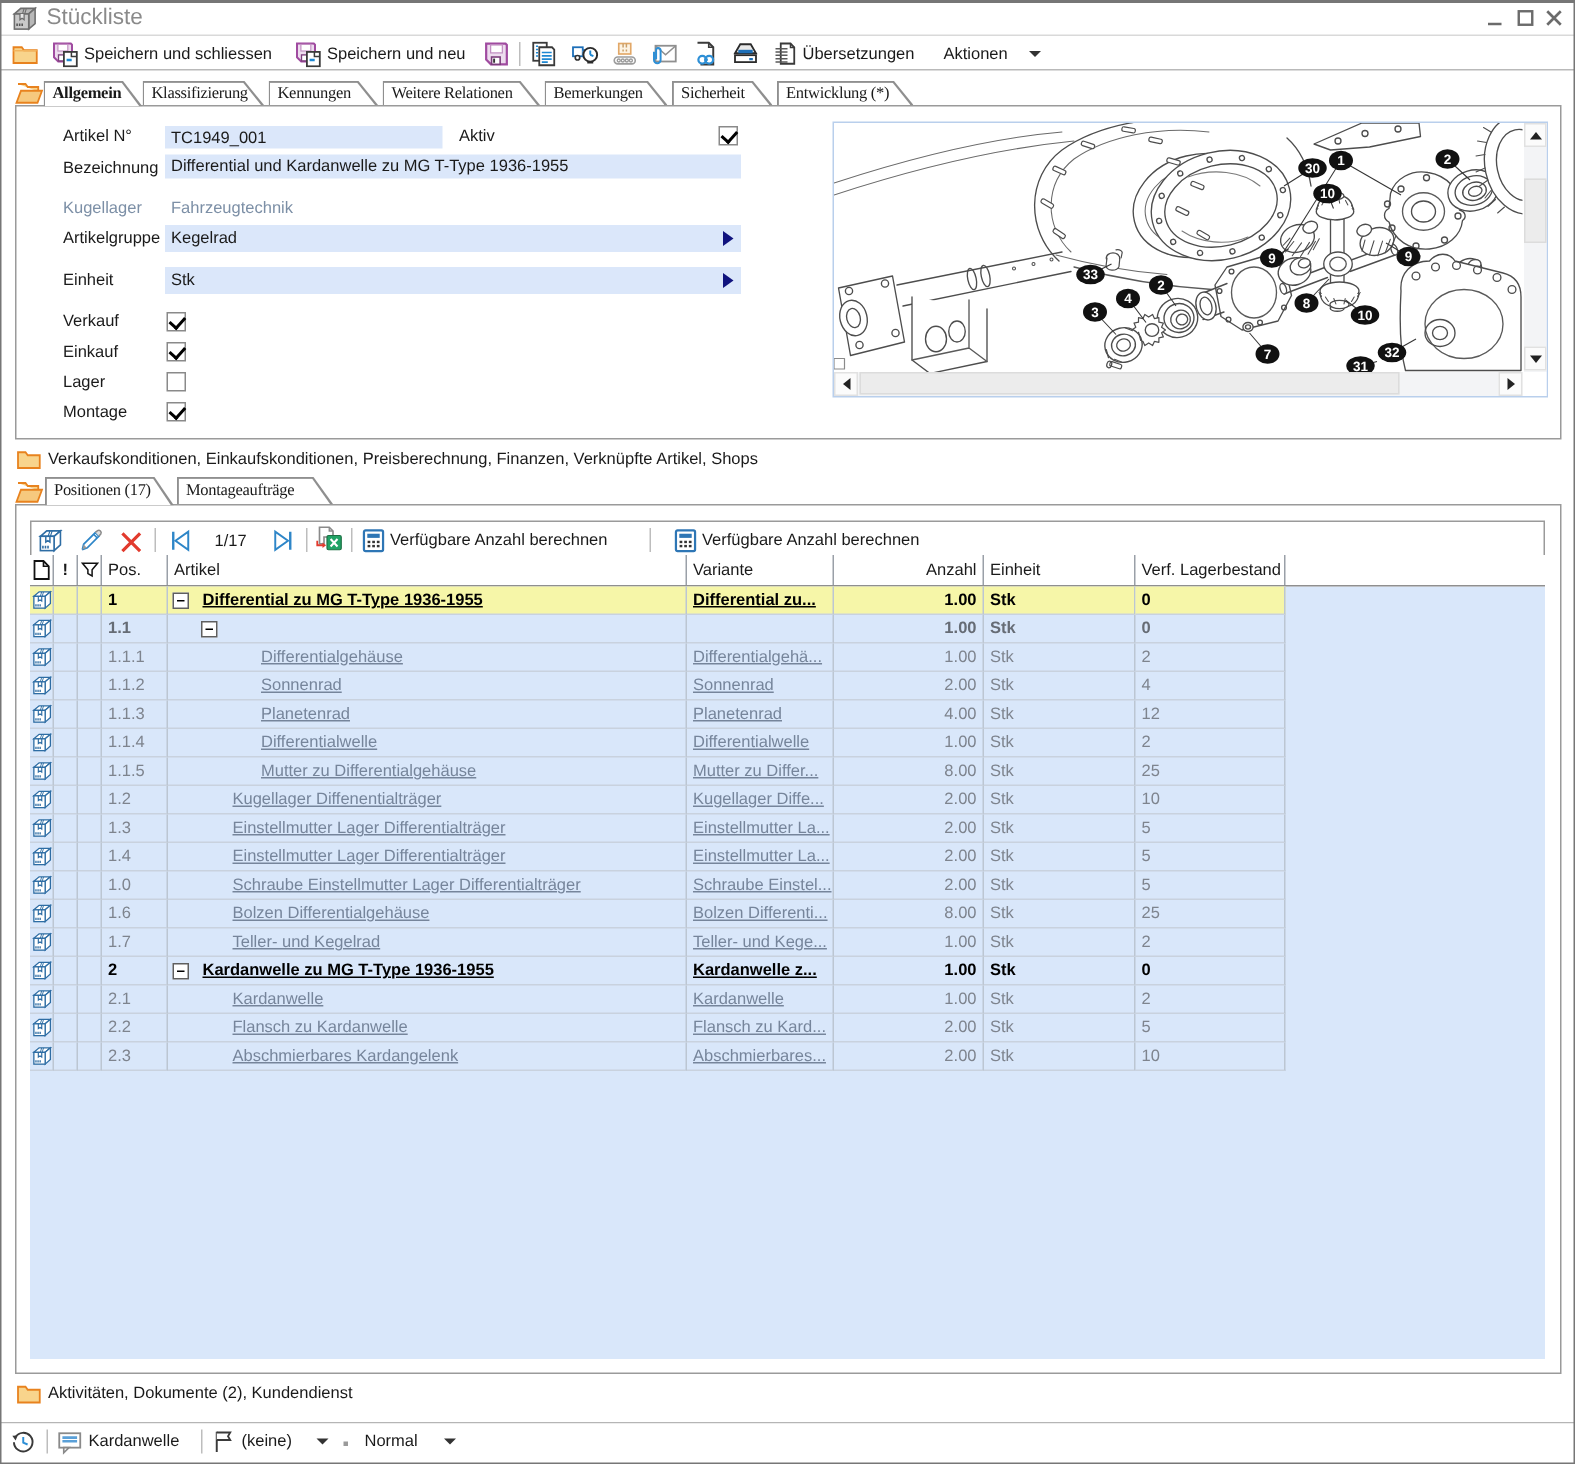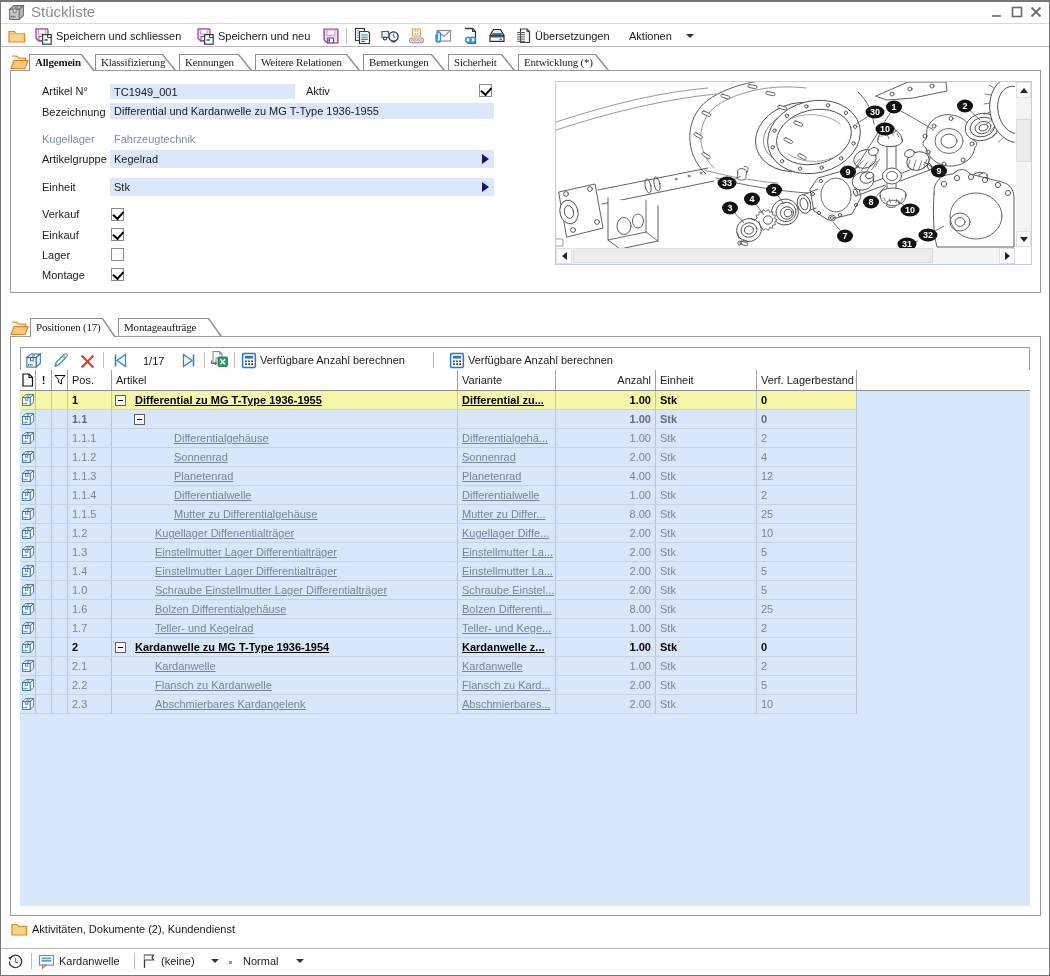--- a/index.html
+++ b/index.html
@@ -562,20 +562,26 @@
           <span class="tri left"></span>
         </div>
       <div class="sb-thumb" style="left:17px;top:0;width:360px;height:15px"></div>
       <div class="sb-btn" style="left:443px;top:0;width:16px;height:16px">
           <span class="tri right"></span>
         </div>
     </div>
     <div style="position:absolute;left:460px;top:166px;width:15px;height:16px;background:#fff"></div>
   </div>
 
+  <div class="section-bar" style="top:299px">
+    <svg class="abs" style="left:11px;top:0" width="17" height="15" viewBox="0 0 17 15">
+      <path d="M1,2.5 h5 l1.5,2 h8 v8.5 h-14.5 z" fill="#f8d48c" stroke="#e8821e" stroke-width="1.2"></path>
+    </svg>
+    <span class="section-label">Verkaufskonditionen, Einkaufskonditionen, Preisberechnung, Finanzen, Verknüpfte Artikel, Shops</span>
+  </div>
 
   <div id="tabrow2">
     <svg class="abs" style="left:10px;top:319px" width="19" height="17" viewBox="0 0 19 17">
       <path d="M2,3 h5 l1.5,2 h7 v3" fill="#f8d48c" stroke="#e8821e" stroke-width="1.2"></path>
       <polygon points="1,15.5 4,7.5 18,7.5 15,15.5" fill="#f6c97e" stroke="#e8821e" stroke-width="1.2"></polygon>
     </svg>
   <div class="tab active" style="left: 30px; top: 318px; width: 86px; height: 19px; z-index: 5;">
         <span class="bg"></span>
         <span class="fill"></span>
         <span class="lbl" style="top:3px">Positionen (17)</span>
@@ -1050,21 +1056,21 @@
                   <path d="M7.8,1.8 l-1.1,3.4 M9.2,1.8 l-1.1,3.4" fill="none" stroke-width="0.7"></path>
                 </g>
                 <path d="M3.4,11.2 v1.7 M5,11.2 v1.7 M6.6,11.2 v1.7" stroke="#2e6da4" stroke-width="1" fill="none"></path>
               </svg>
             </span>
             <span class="gcell" style="left:16px;width:16px"></span>
             <span class="gcell" style="left:32px;width:16px"></span>
             <span class="gcell dim" style="left:48px;width:44px">2</span>
             <span class="gcell" style="left:92px;width:346px">
               <span class="minusbox" style="left:3px"></span>
-              <span class="glink" style="margin-left:19px">Kardanwelle zu MG T-Type 1936-1954</span>
+              <span class="glink" style="margin-left:19px">Kardanwelle zu MG T-Type 1936-1955</span>
             </span>
             <span class="gcell" style="left:438px;width:98px">
               <span class="glink">Kardanwelle z...</span>
             </span>
             <span class="gcell num dim" style="left:536px;width:100px">1.00</span>
             <span class="gcell dim" style="left:636px;width:101px">Stk</span>
             <span class="gcell dim" style="left:737px;width:100px">0</span>
           </div>
           <div class="grow rw-normal" style="top: 287px;">
             <span class="gcell" style="left:0;width:16px;padding:0 0 0 1px">

